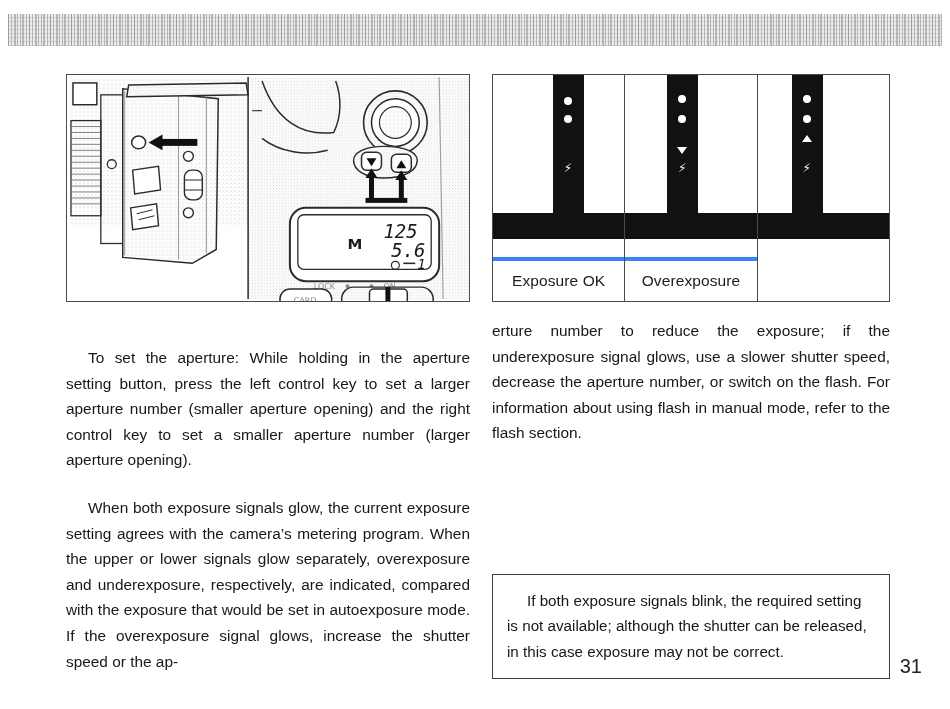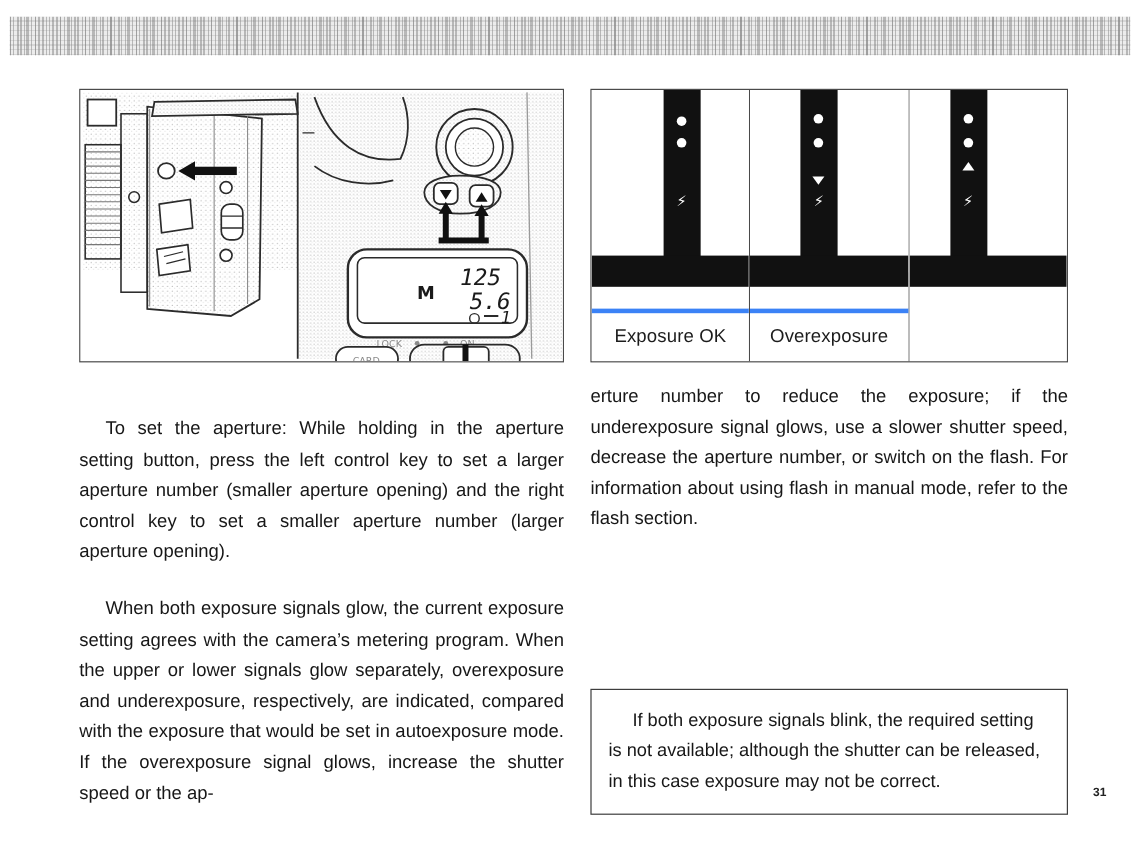--- a/index.html
+++ b/index.html
@@ -169,23 +169,22 @@
     background: #ffffff;
     margin-top: 44px;
   }
   #note-box p { margin: 0; text-indent: 20px; text-align: left; }
 
   
   #page-number {
     position: absolute;
     right: 28px;
     top: 655px;
-    font-size: 10px;
+    font-size: 20px;
     color: #222222;
-    font-weight: bold;
   }
 </style>
 </head>
 <body>
 
 <div id="scan-band"></div>
 
 <div id="page">
 
   <div class="col-left">

